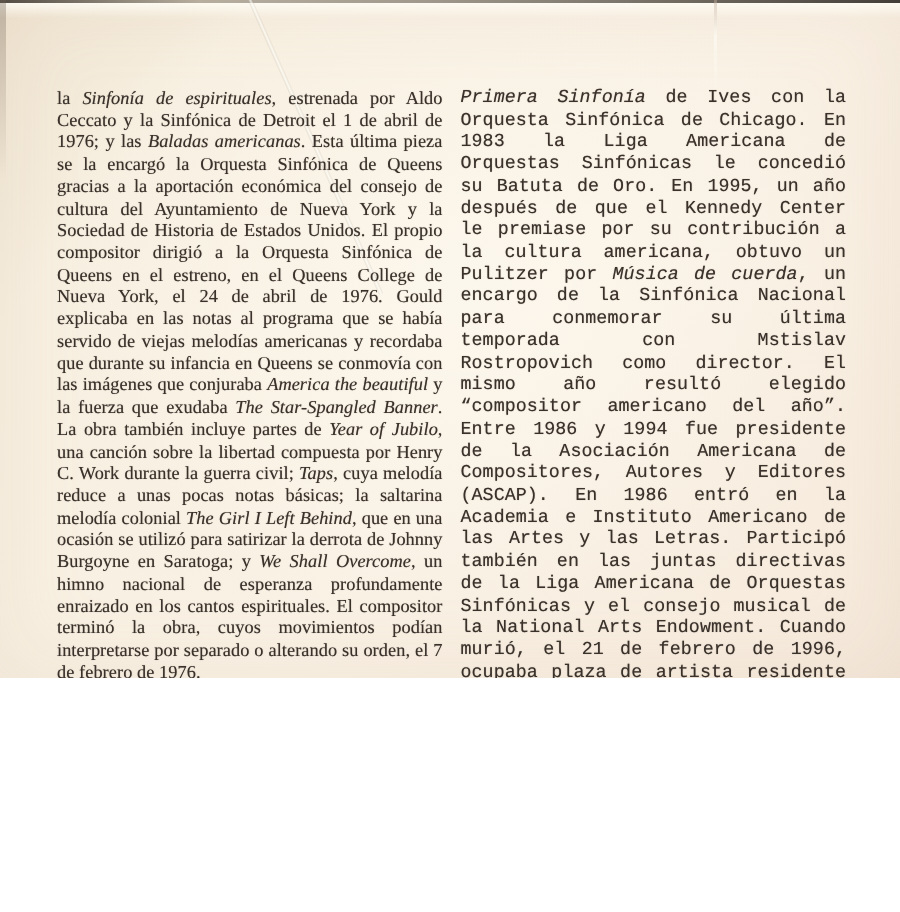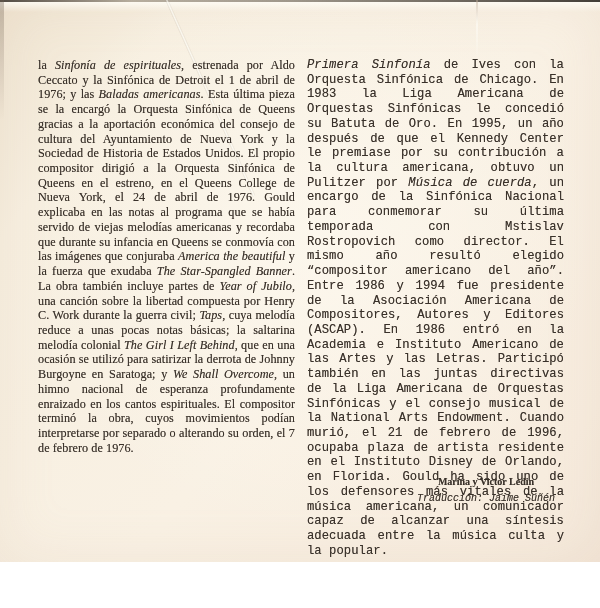--- a/index.html
+++ b/index.html
@@ -2,21 +2,21 @@
 <html><head>
 <meta charset="utf-8">
 <style>
   html, body {
     margin: 0;
     padding: 0;
   }
   .page {
     position: relative;
     width: 600px;
-    height: 562px;
+    height: 452px;
     overflow: hidden;
     background:
       radial-gradient(ellipse at 52% 42%, rgba(255,252,244,0.55) 0%, rgba(255,252,244,0) 65%),
       linear-gradient(128deg, #efe4d1 0%, #f7efe0 18%, #f9f1e4 55%, #f7ecde 88%, #f4e8da 100%);
     box-shadow: inset 0 0 55px rgba(205,175,150,0.16);
     font-family: "Liberation Serif", "DejaVu Serif", serif;
   }
   
   .edge-top {
     position: absolute; top: 0; left: 0; width: 100%; height: 2px;

